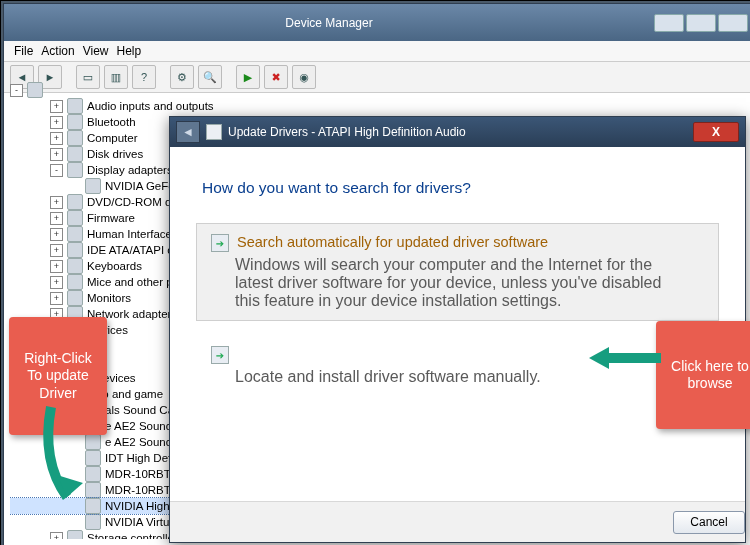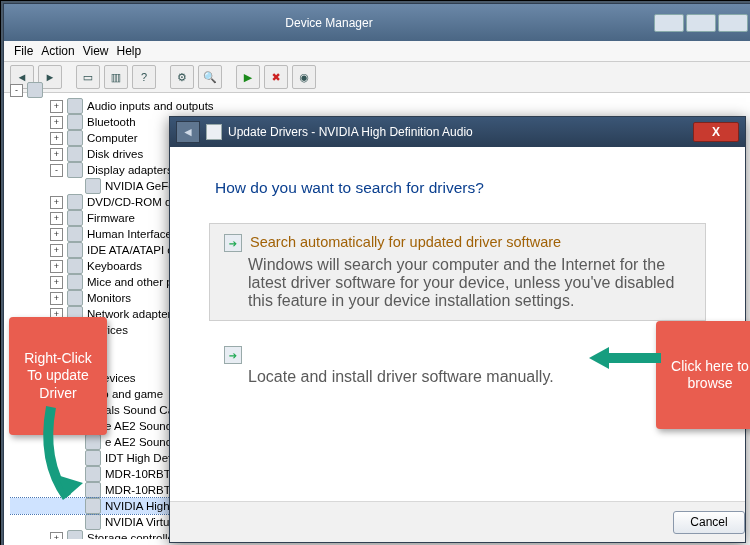--- a/index.html
+++ b/index.html
@@ -18,21 +18,21 @@
   .node .exp{width:11px;height:11px;border:1px solid #888;margin-right:4px;display:flex;align-items:center;justify-content:center;font-size:9px;background:#fff;color:#333}
   .node .noexp{width:13px;margin-right:4px}
   .node .ico{width:14px;height:14px;margin-right:4px;background:#d0d7e0;border:1px solid #9aa;border-radius:2px}.indent2{padding-left:40px}.indent3{padding-left:58px}
   .hl{background:#cfe3ff;outline:1px dotted #4a78b5}
   
   .dlg{position:absolute;left:168px;top:115px;width:575px;height:425px;background:#fff;border:1px solid #2f3e50;box-shadow:0 3px 14px rgba(0,0,0,.5)}
   .dlg-title{height:30px;background:linear-gradient(#3b5676,#2a3e56);color:#fff;display:flex;align-items:center;padding:0 6px;font-size:12px}
   .dlg-title .back{width:22px;height:20px;background:#5f7690;border:1px solid #2c3a4c;display:flex;align-items:center;justify-content:center;margin-right:6px;color:#cfd9e6}
   .dlg-title .dico{width:14px;height:14px;background:#eceff4;border:1px solid #9aa;margin-right:6px}
   .dlg-title .x{margin-left:auto;width:44px;height:18px;background:#c83a2f;border:1px solid #7e241d;color:#fff;display:flex;align-items:center;justify-content:center;font-weight:bold;border-radius:2px}
-  .dlg-body{position:absolute;left:0;right:0;top:30px;bottom:40px;padding:18px 39px}
+  .dlg-body{position:absolute;left:0;right:0;top:30px;bottom:40px;padding:18px 26px}
   .heading{color:#0a3f8f;font-size:15.5px;margin:14px 0 26px 6px}
   .opt{border:1px solid transparent;padding:10px 14px;margin-bottom:14px}
   .opt.sel{background:#f0f0f0;border:1px solid #cfcfcf}
   .opt .row{display:flex;align-items:flex-start}
   .opt .arrow{width:16px;height:16px;border:1px solid #9aa;background:#e8edf3;margin-right:8px;display:flex;align-items:center;justify-content:center;font-size:10px;color:#2a5}
   .opt h4{margin:0;color:#a16207;font-size:14.5px;font-weight:400}
   .opt p{margin:4px 0 0 24px;color:#5a5a5a;font-size:16px;max-width:440px}
   .dlg-foot{position:absolute;left:0;right:0;bottom:0;height:40px;border-top:1px solid #d8d8d8;background:#f1f1f1;display:flex;align-items:center;justify-content:flex-end;padding-right:0}
   .btn{min-width:72px;height:23px;border:1px solid #8a98ab;background:linear-gradient(#fefefe,#e4e9ef);border-radius:3px;font-size:12px}
   
@@ -221,21 +221,21 @@
           <span class="ico"></span>
           <span>Storage controllers</span>
         </div>
       </div>
   </div>
 
   <div class="dlg">
     <div class="dlg-title">
       <div class="back">◄</div>
       <div class="dico"></div>
-      <span>Update Drivers - NVIDIA High Definition Audio</span>
+      <span>Update Drivers - ATAPI High Definition Audio</span>
       <div class="x">X</div>
     </div>
     <div class="dlg-body">
       <div class="heading">How do you want to search for drivers?</div>
 
       <div class="opt sel">
         <div class="row">
           <div class="arrow">➔</div>
           <h4>Search automatically for updated driver software</h4>
         </div>

